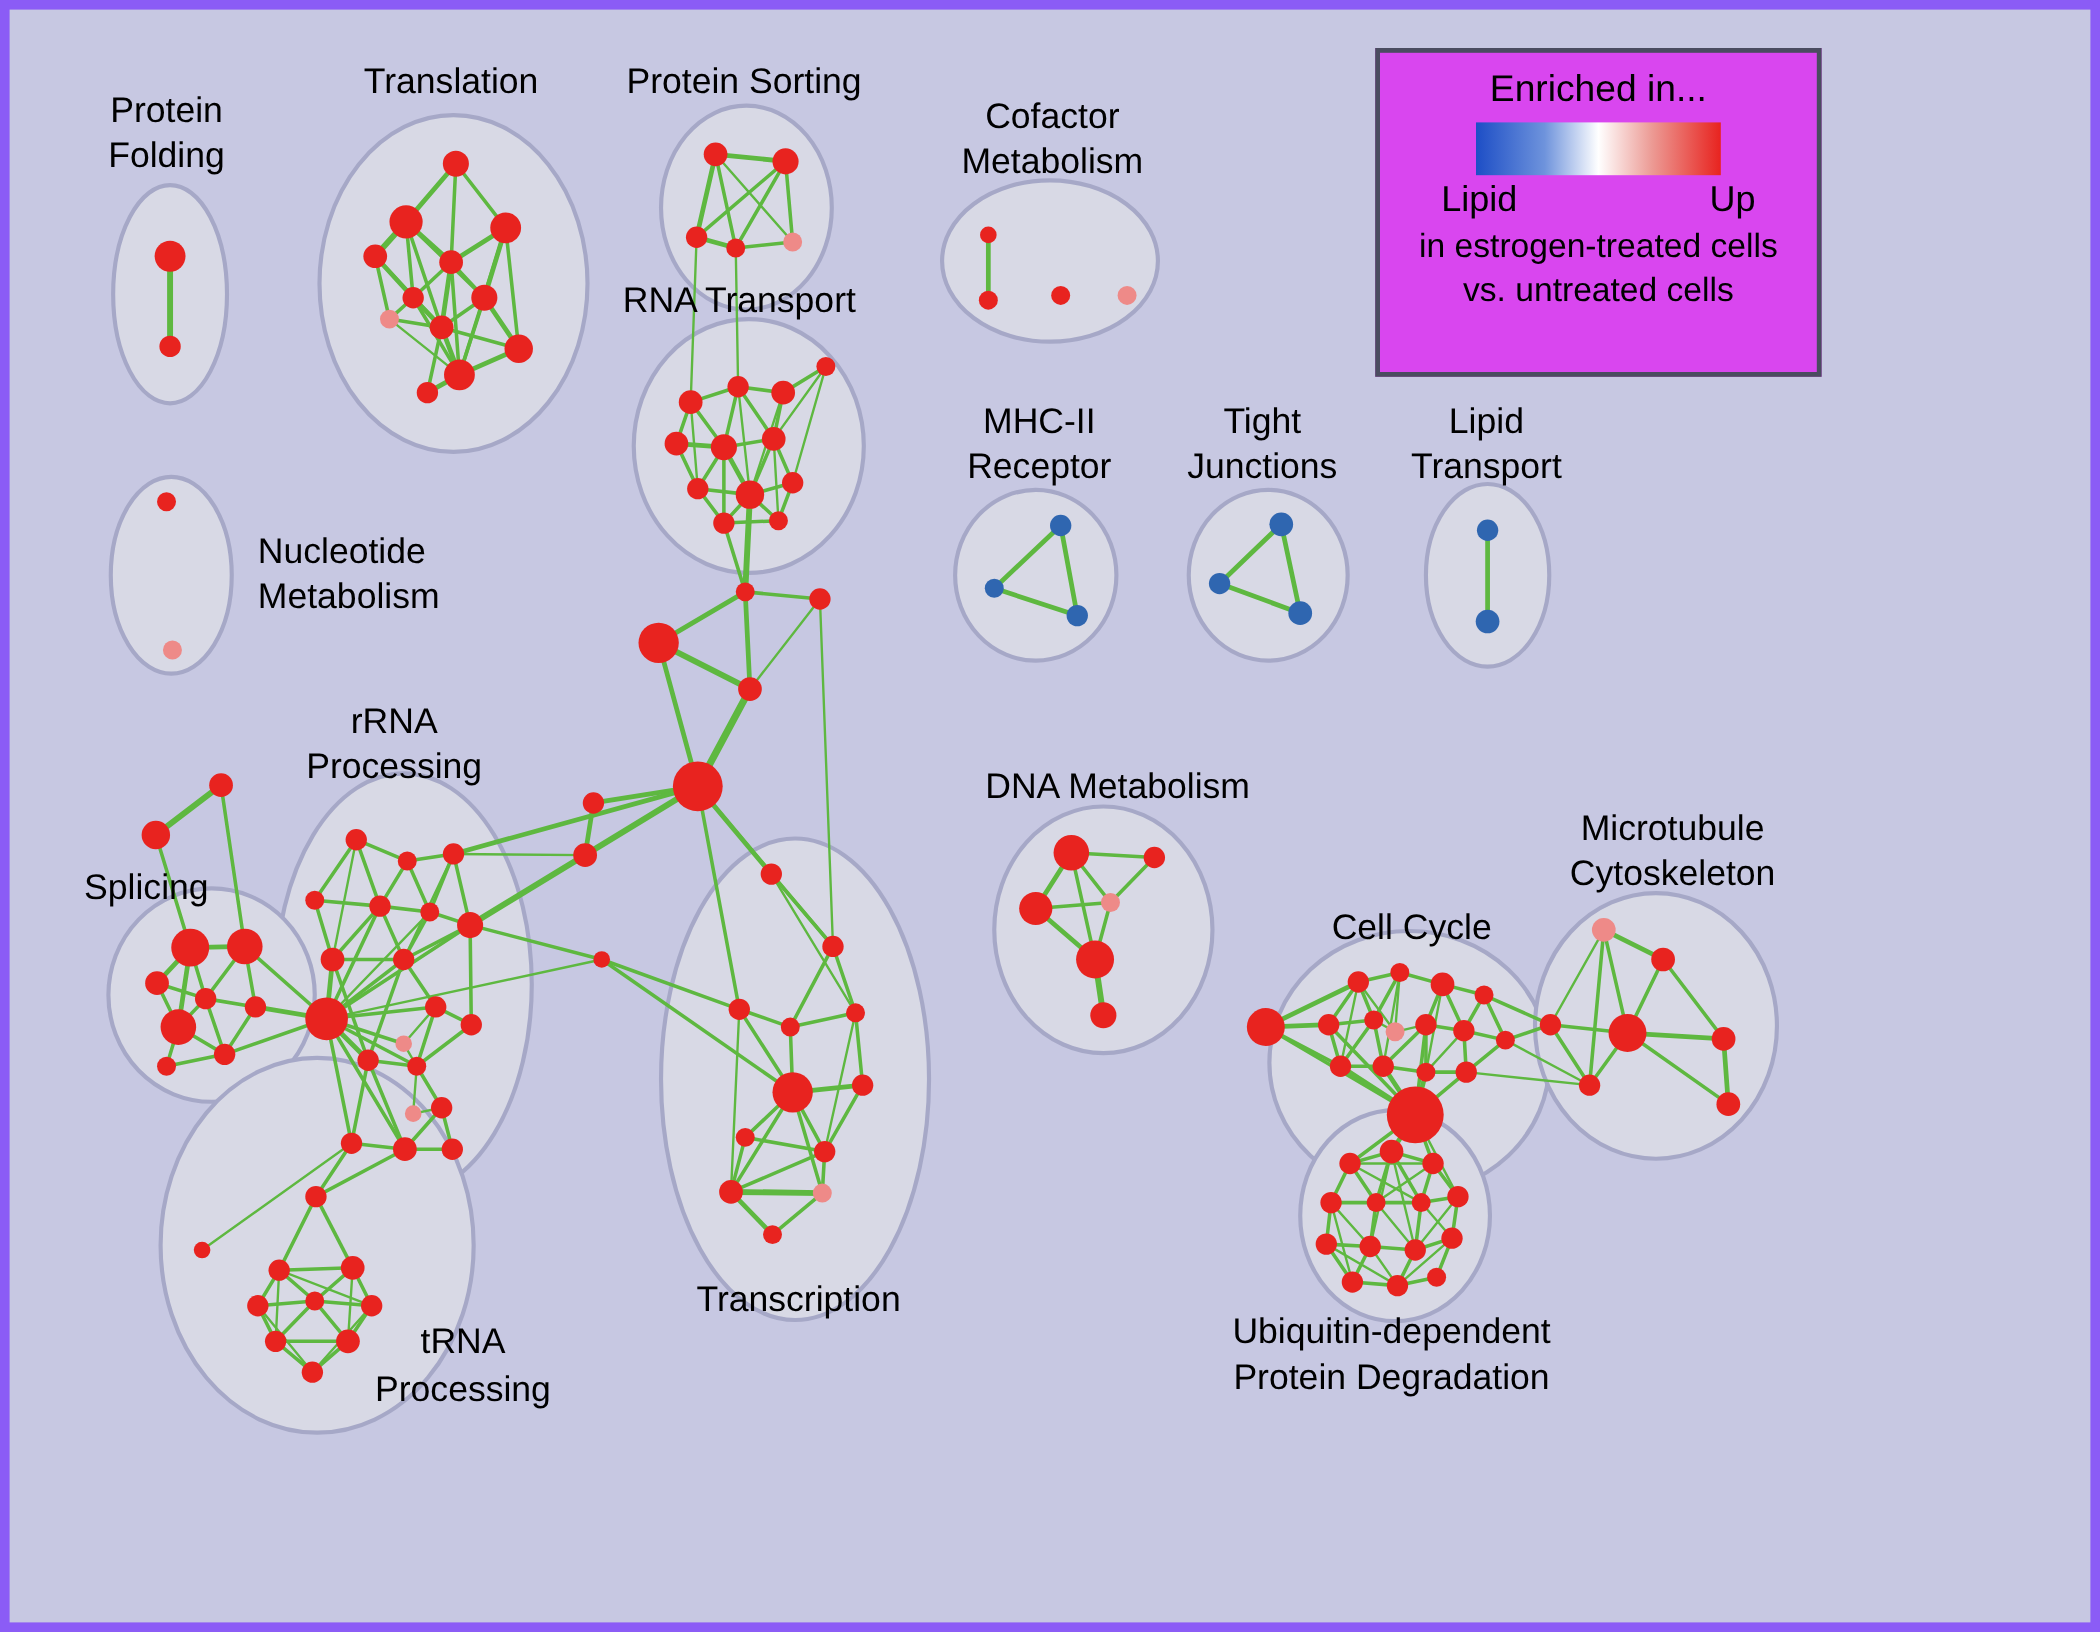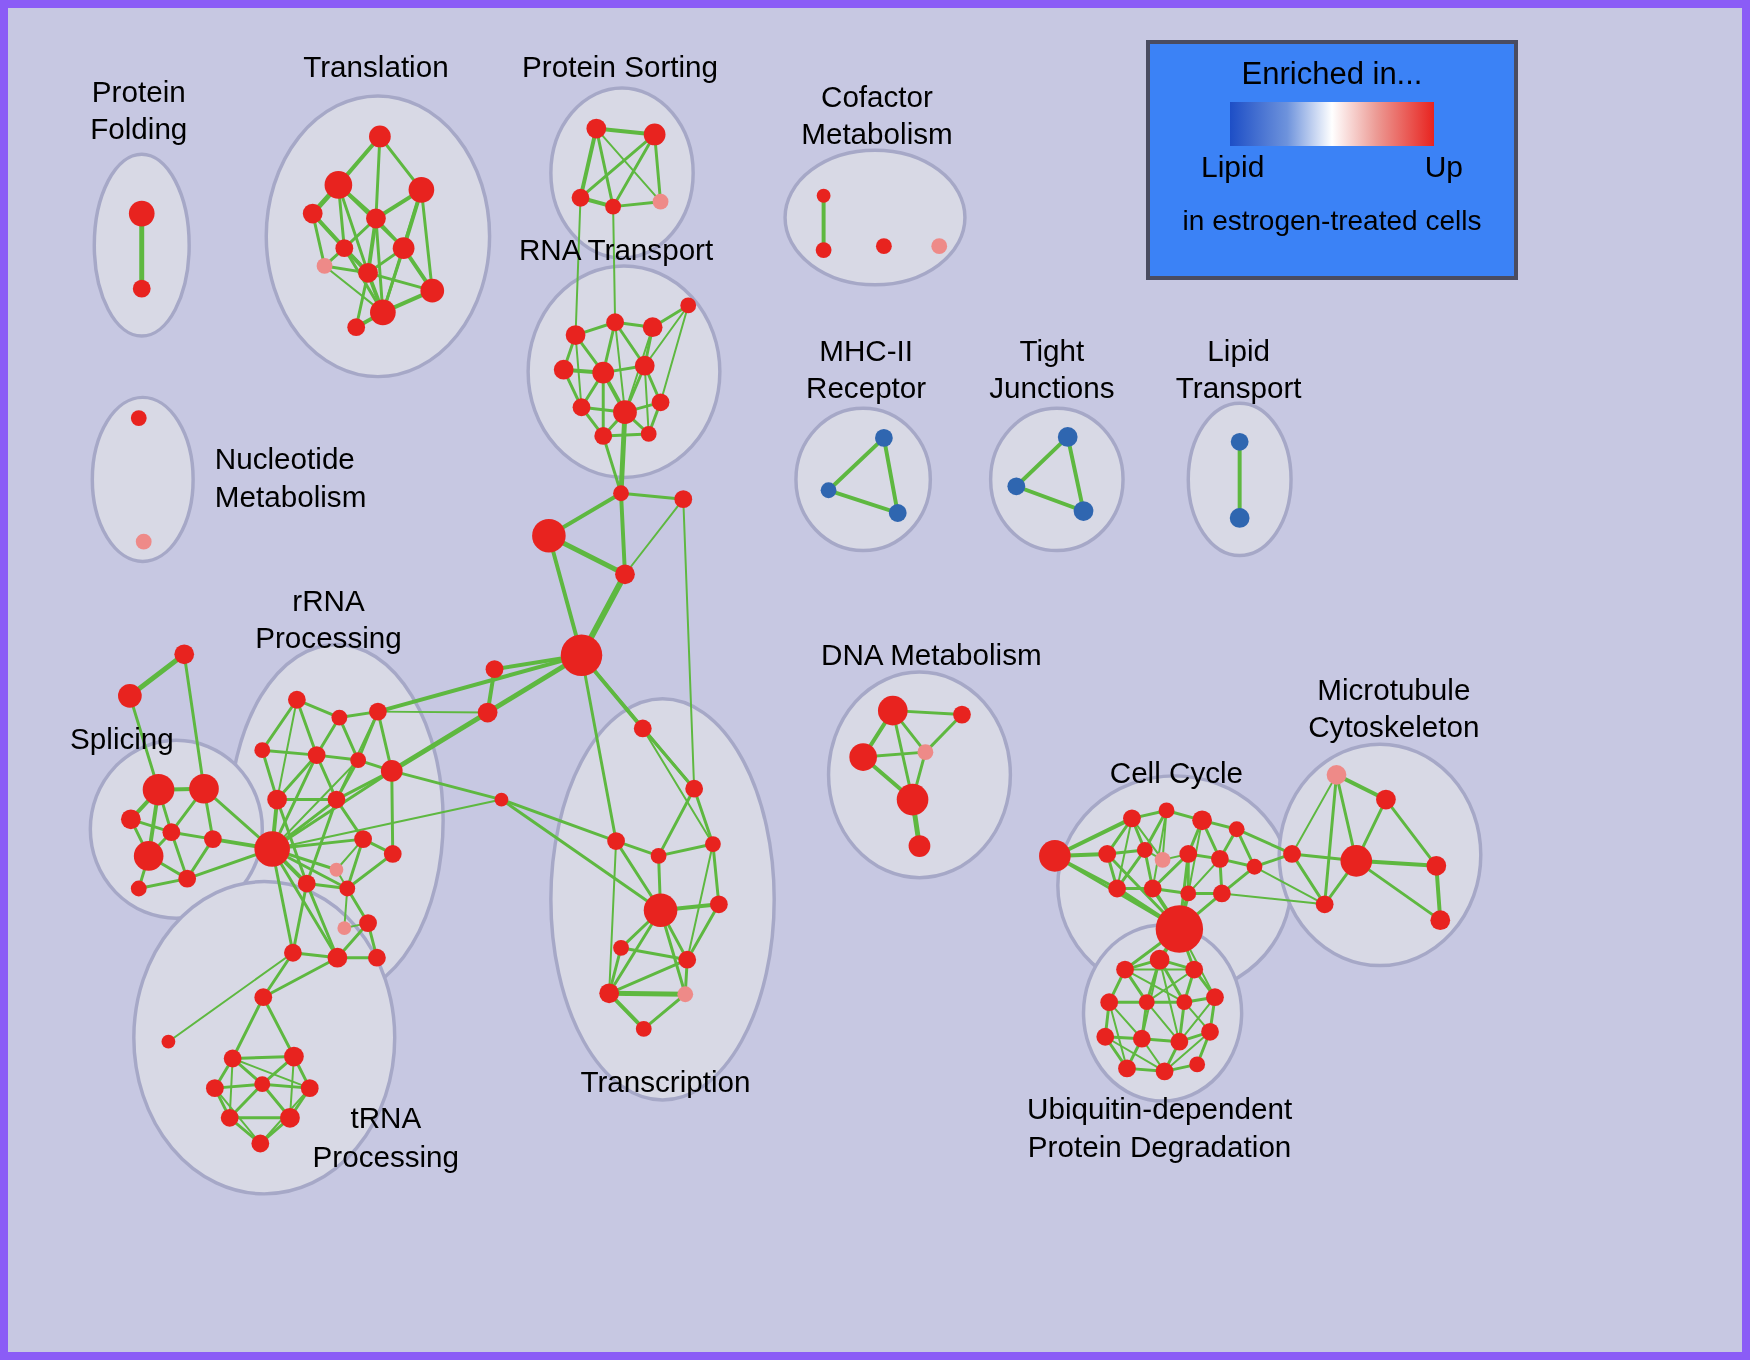--- a/index.html
+++ b/index.html
@@ -4,31 +4,31 @@
 <style>
   html,body{margin:0;padding:0;background:#ffffff;}
   .figure{
     position:relative;width:1750px;height:1360px;
     background:#c7c8e2;border:8px solid #8b5cf6;box-sizing:border-box;
     overflow:hidden;font-family:"Liberation Sans",sans-serif;color:#000;
   }
   svg.network{position:absolute;left:0;top:0;width:100%;height:100%;}
   text.clabel{font-family:"Liberation Sans",sans-serif;font-size:30px;fill:#000;}
   .legend{
-    position:absolute;left:1138px;top:32px;width:372px;height:240px;
+    position:absolute;left:1138px;top:32px;width:372px;height:274px;
     border:4px solid #4a4c60;box-sizing:border-box;text-align:center;
-    background:#3b82f6;
+    background:#d946ef;
   }
   .legend-title{font-size:31px;margin-top:12px;}
   .legend-bar{
     width:204px;height:44px;margin:10px auto 0;
     background:linear-gradient(90deg,#1d4ec6 0%,#6e93dc 28%,#ffffff 50%,#ec9a94 72%,#e8231f 100%);
   }
   .legend-ends{display:flex;justify-content:space-between;width:262px;margin:4px auto 0;font-size:30px;}
-  .legend-caption{font-size:28px;margin-top:21px;}
+  .legend-caption{font-size:28px;margin-top:5px;}
 </style>
 </head>
 <body>
 
 <div class="figure">
 
   <svg class="network" viewBox="0 0 1750 1360">
       <g>
         <ellipse cx="133" cy="240" rx="48" ry="92" fill="#d8d9e5" stroke="#a6a8c7" stroke-width="3.5"></ellipse>
         <ellipse cx="372" cy="231" rx="113" ry="142" fill="#d8d9e5" stroke="#a6a8c7" stroke-width="3.5"></ellipse>
@@ -561,15 +561,16 @@
     </svg>
 
   <div class="legend">
     <div class="legend-title">Enriched in...</div>
     <div class="legend-bar"></div>
     <div class="legend-ends">
       <span>Lipid</span>
       <span>Up</span>
     </div>
     <div class="legend-caption">in estrogen-treated cells</div>
+    <div class="legend-caption">vs. untreated cells</div>
   </div>
 
 </div>
 
 </body></html>

